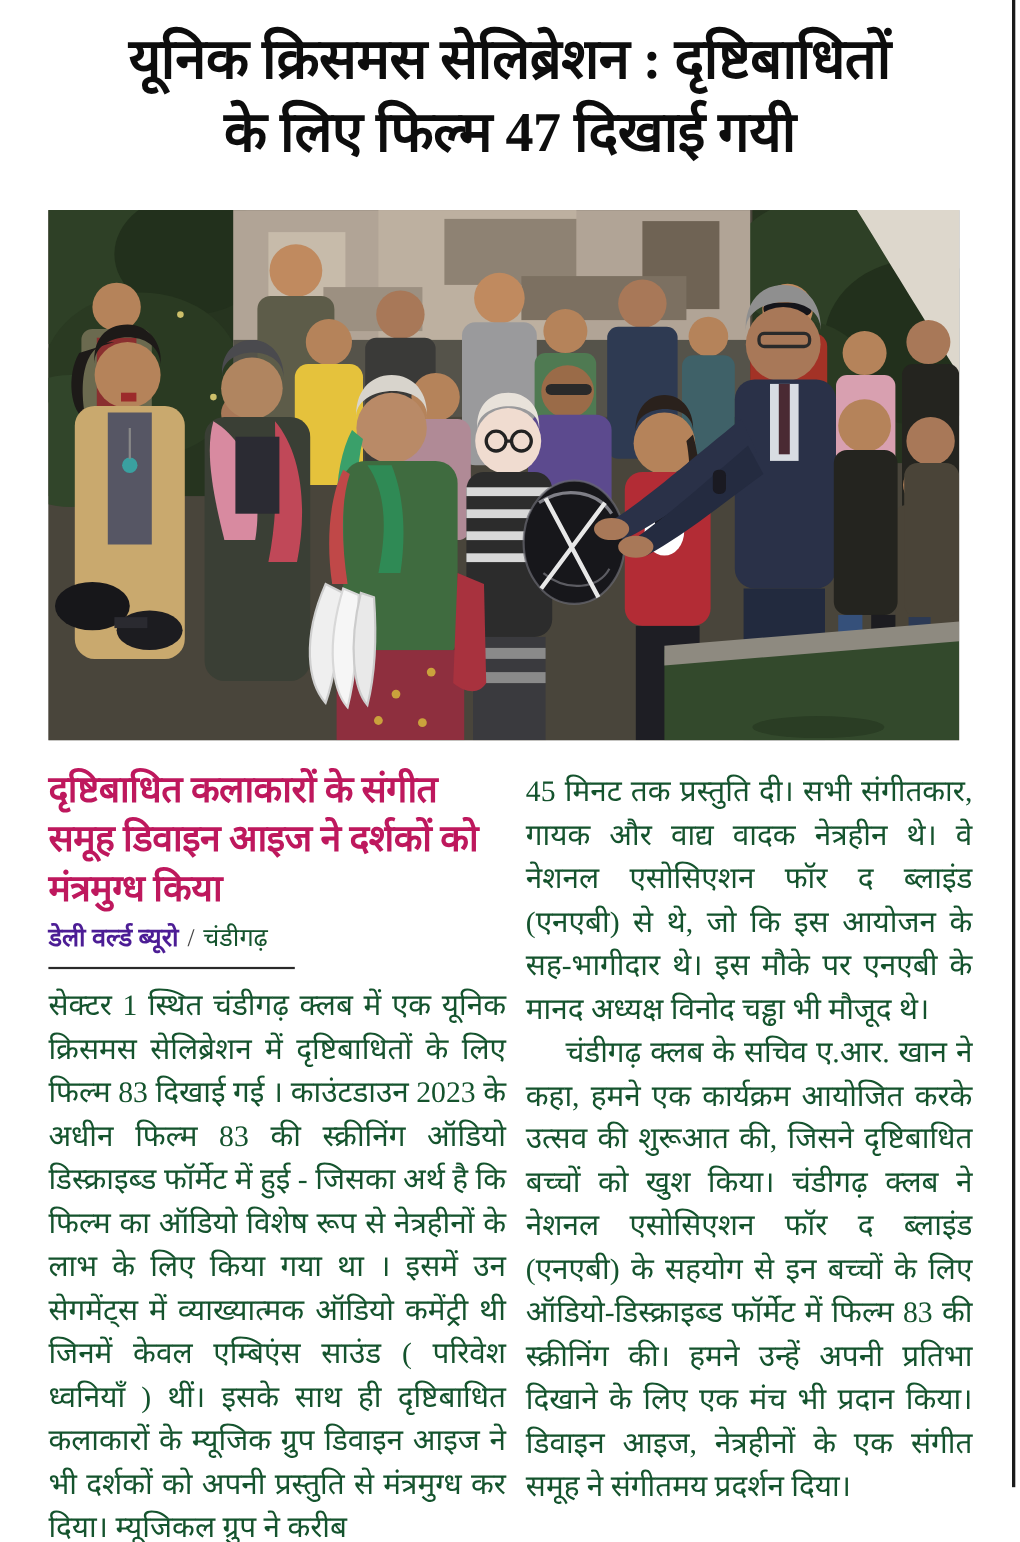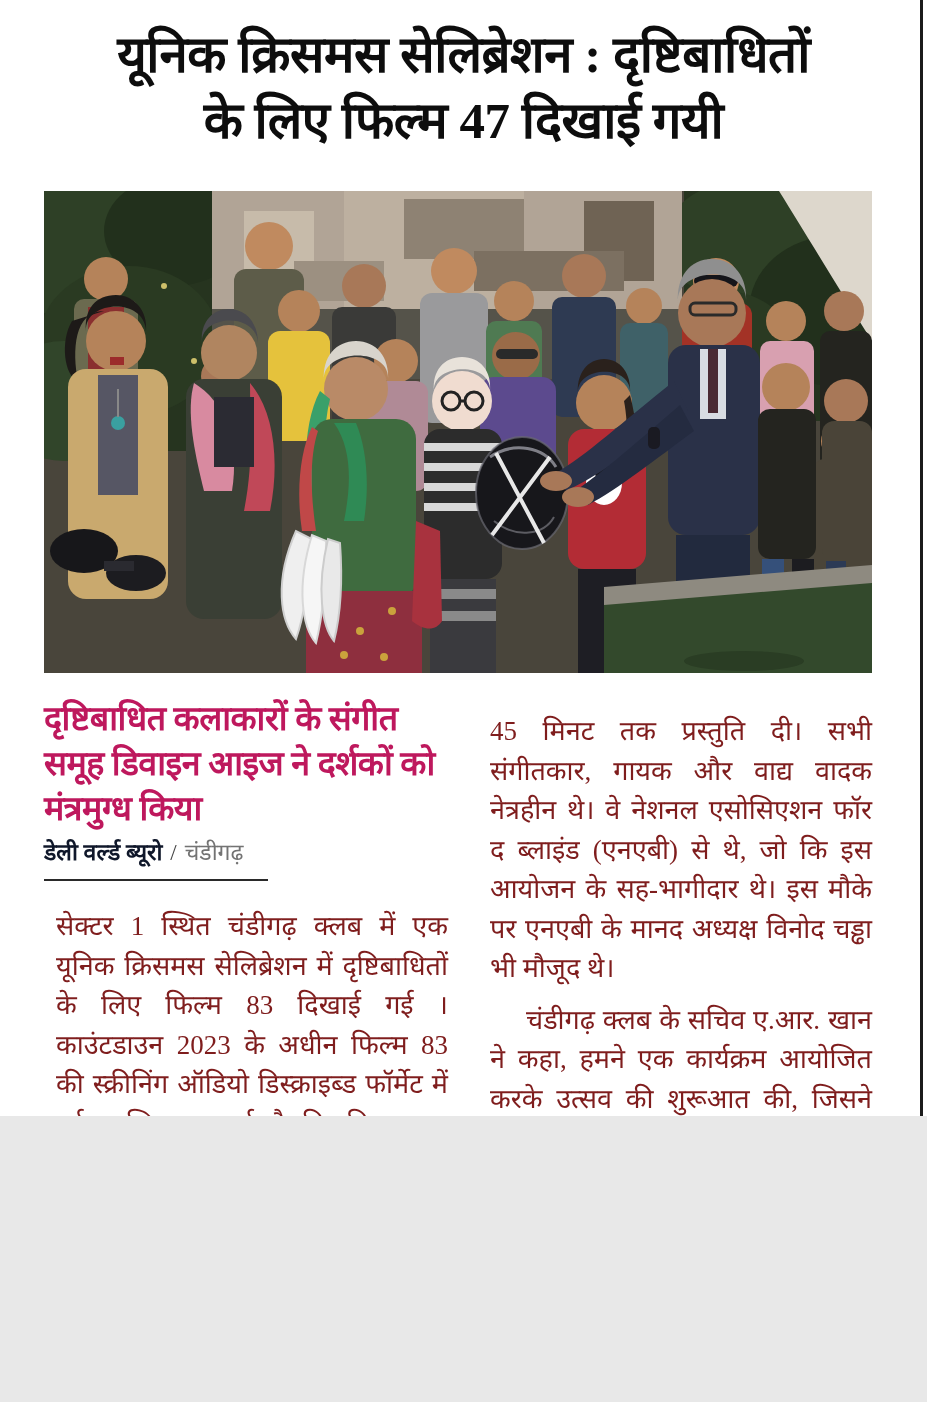--- a/index.html
+++ b/index.html
@@ -1,19 +1,19 @@
 <!DOCTYPE html>
 <html><head>
 <meta charset="utf-8">
 <style>
   * { box-sizing: border-box; }
   html,body { margin:0; padding:0; background:#e8e8e8; }
   .page {
     position:relative;
-    width:927px; height:1116px;
+    width:927px; height:1402px;
     margin:0 auto;
     background:#ffffff;
     font-family:"Liberation Serif", serif;
     color:#161616;
     overflow:hidden;
   }
   .rule-right {
     position:absolute; left:920px; top:0;
     width:3px; height:1352px;
     background:#1b1b1b;
@@ -49,29 +49,29 @@
     margin:0 0 8px 0;
   }
   .byline-row {
     display:inline-block;
     border-bottom:2px solid #2a2a2a;
     padding:0 24px 12px 0;
     margin:0 0 14px 0;
     font-size:23px;
     line-height:28px;
   }
-  .byline-name { font-weight:bold; color:#0f172a; }
+  .byline-name { font-weight:bold; color:#4c1d95; }
   .byline-sep { color:#444; padding:0 8px; font-weight:normal; }
-  .byline-city { color:#737373; }
+  .byline-city { color:#14532d; }
   .bodytext {
     font-size:27px;
     line-height:39.5px;
     text-align:justify;
-    color:#7f1d1d;
-    margin:12px;
+    color:#14532d;
+    margin:0;
   }
   .bodytext + .bodytext.indented { text-indent:36px; }
 </style>
 </head>
 <body>
 
 <div class="page">
 
   <div class="rule-right"></div>
 

